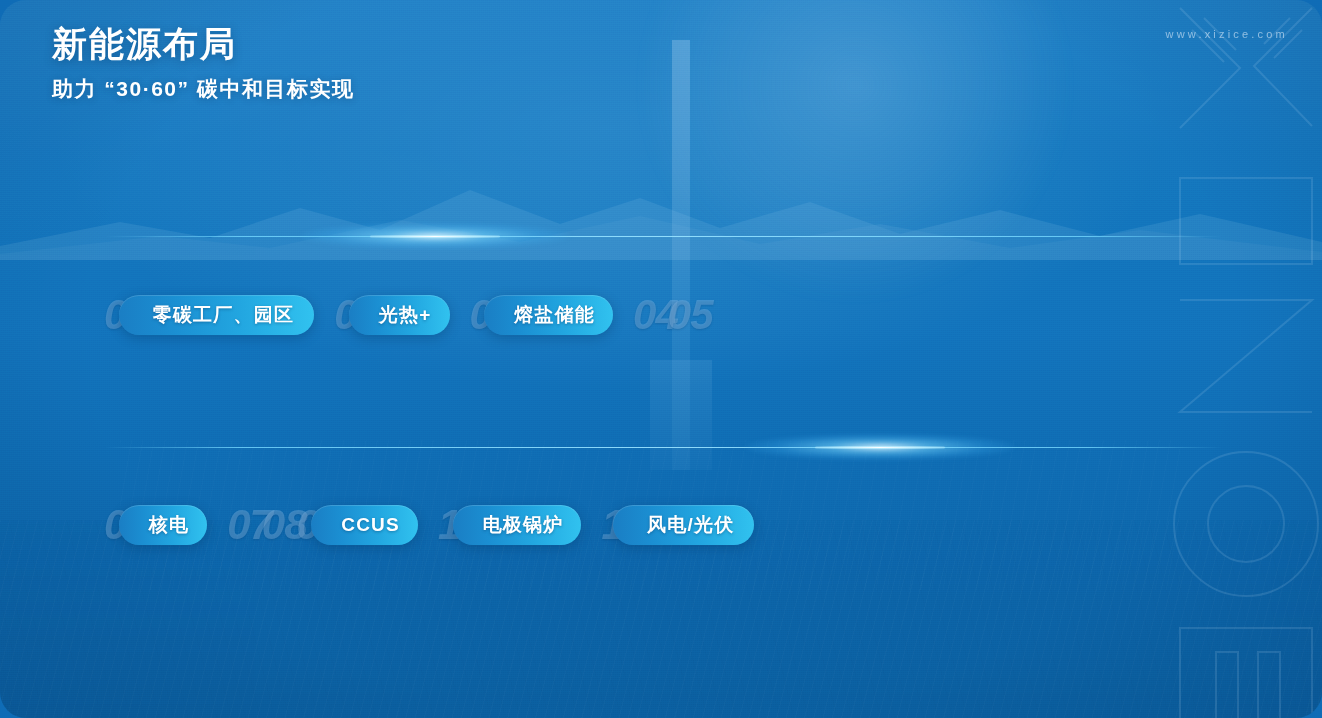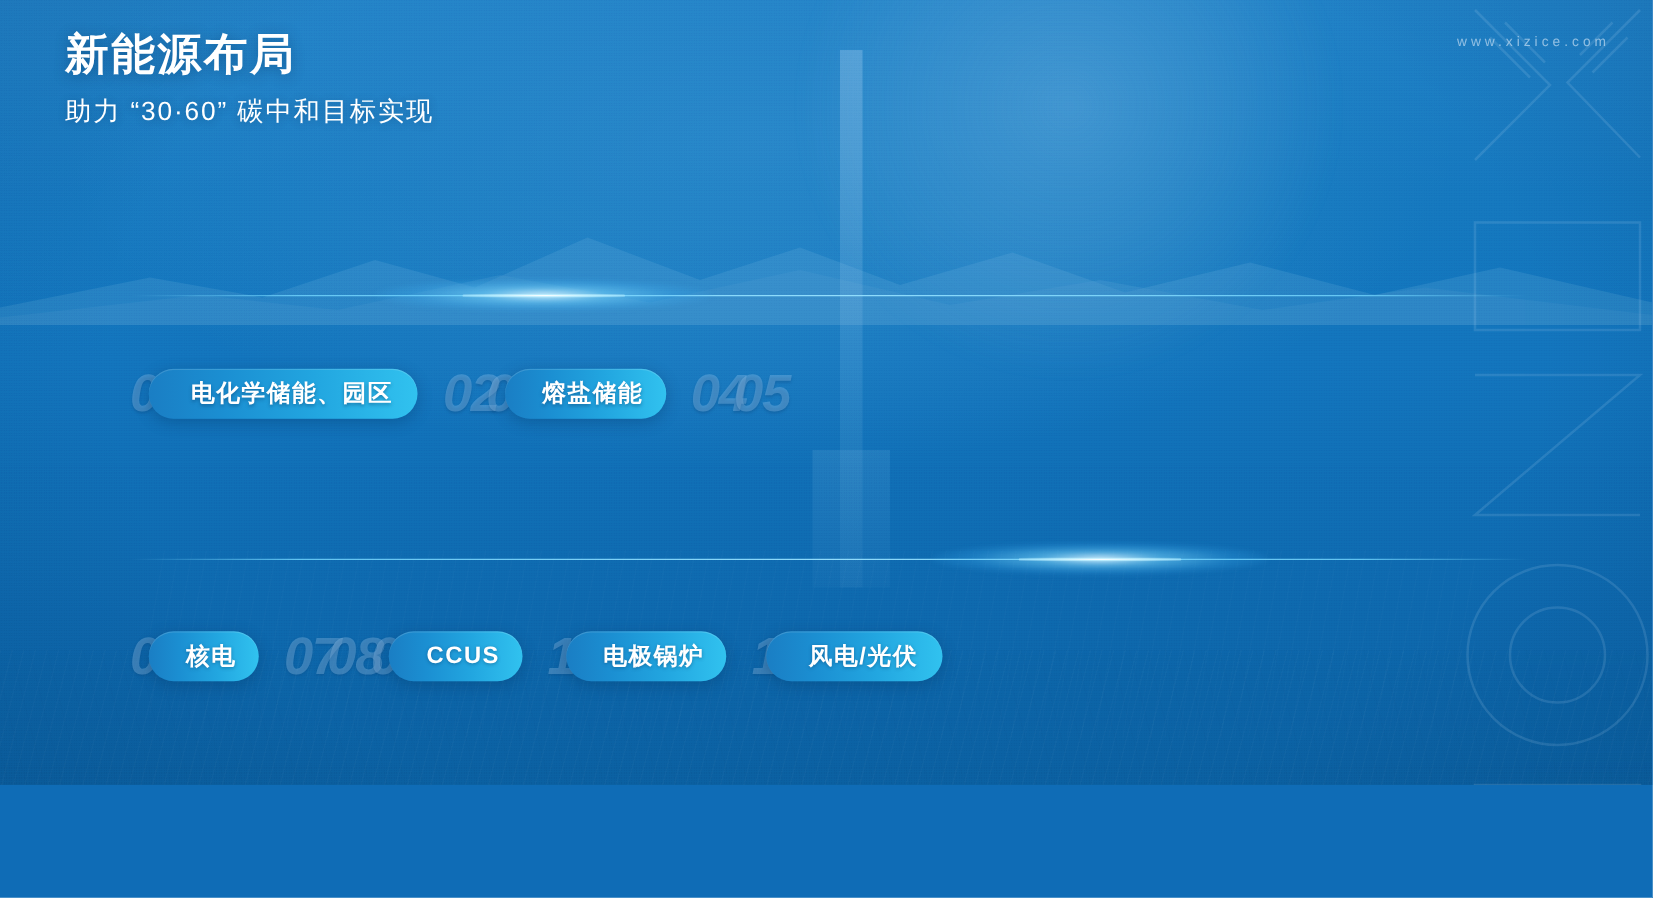--- a/index.html
+++ b/index.html
@@ -3,25 +3,26 @@
 <meta charset="utf-8">
 <title>新能源布局</title>
 <style>
   html,body{margin:0;padding:0;}
   body{
     width:1322px;height:718px;overflow:hidden;
     font-family:"Liberation Sans","DejaVu Sans",sans-serif;
     background:#0f6cb6;
   }
   .slide{
-    position:relative;width:1322px;height:628px;overflow:hidden;
+    position:relative;width:1322px;height:718px;overflow:hidden;
     background:
       radial-gradient(ellipse 900px 420px at 46% 18%, rgba(96,176,230,.30) 0%, rgba(96,176,230,0) 62%),
       radial-gradient(ellipse 700px 360px at 8% 6%, rgba(30,120,195,.40) 0%, rgba(30,120,195,0) 70%),
       linear-gradient(180deg,#1573bd 0%, #1272bb 26%, #1270ba 46%, #0f6ab2 62%, #0d64aa 78%, #0b5e9f 100%);
+    border-radius: 26px;
   }
 
   
   .bg-sky{
     position:absolute;left:0;top:0;width:100%;height:250px;
     background:linear-gradient(180deg,rgba(38,130,200,.55) 0%,rgba(27,120,192,.25) 60%,rgba(27,120,192,0) 100%);
   }
   .bg-sunglow{
     position:absolute;left:640px;top:-130px;width:430px;height:430px;border-radius:50%;
     background:radial-gradient(circle,rgba(150,205,240,.26) 0%,rgba(150,205,240,.10) 45%,rgba(150,205,240,0) 72%);
@@ -63,21 +64,21 @@
   .wm{position:absolute;right:0;top:0;width:160px;height:718px;opacity:.13;}
   .wm svg{display:block;}
 
   
   .header{position:absolute;left:52px;top:22px;}
   .title{
     font-size:35px;font-weight:bold;color:#ffffff;letter-spacing:2px;line-height:1.25;
     text-shadow:0 2px 10px rgba(0,40,80,.35);
   }
   .subtitle{
-    margin-top:9px;font-size:21px;font-weight:normal;color:#ffffff;letter-spacing:1.5px;
+    margin-top:9px;font-size:21px;font-weight:bold;color:#ffffff;letter-spacing:1.5px;
     text-shadow:0 1px 7px rgba(0,40,80,.30);
   }
   .site{
     position:absolute;right:34px;top:28px;font-size:11px;letter-spacing:3.2px;
     color:rgba(214,233,248,.62);font-family:Liberation Sans, sans-serif;
   }
 
   
   .divider{position:absolute;left:0;width:100%;height:3px;}
   .divider .line{
@@ -187,25 +188,28 @@
   <div class="divider" id="divider-2">
     <div class="line"></div>
     <div class="hot"></div>
     <div class="hot-core"></div>
   </div>
 
   <div class="row" id="row-1">
       <div class="item">
         <div class="num">01</div>
         <div class="pill">
-          <span class="label">电化学储能、园区</span>
+          <span class="label">零碳工厂、园区</span>
         </div>
       </div>
       <div class="item">
         <div class="num">02</div>
+        <div class="pill narrow">
+          <span class="label">光热+</span>
+        </div>
       </div>
       <div class="item">
         <div class="num">03</div>
         <div class="pill narrow">
           <span class="label">熔盐储能</span>
         </div>
       </div>
       <div class="item">
         <div class="num">04</div>
       </div>

